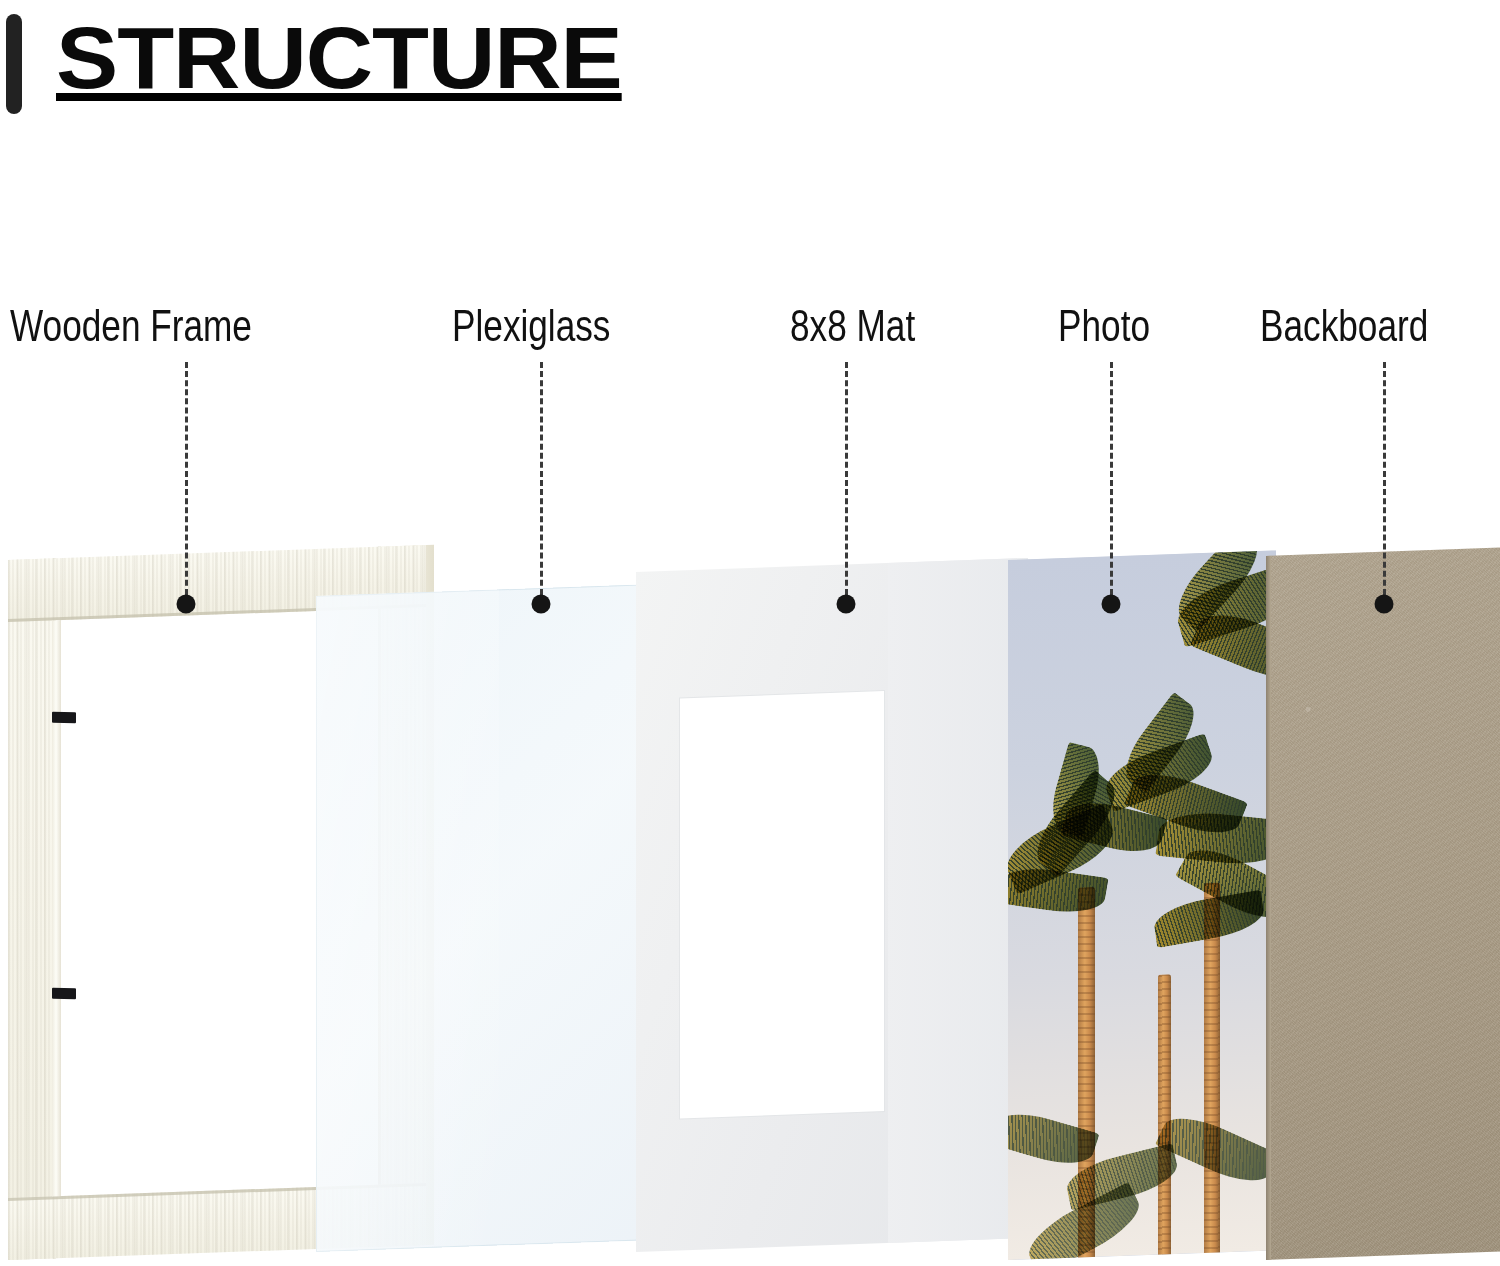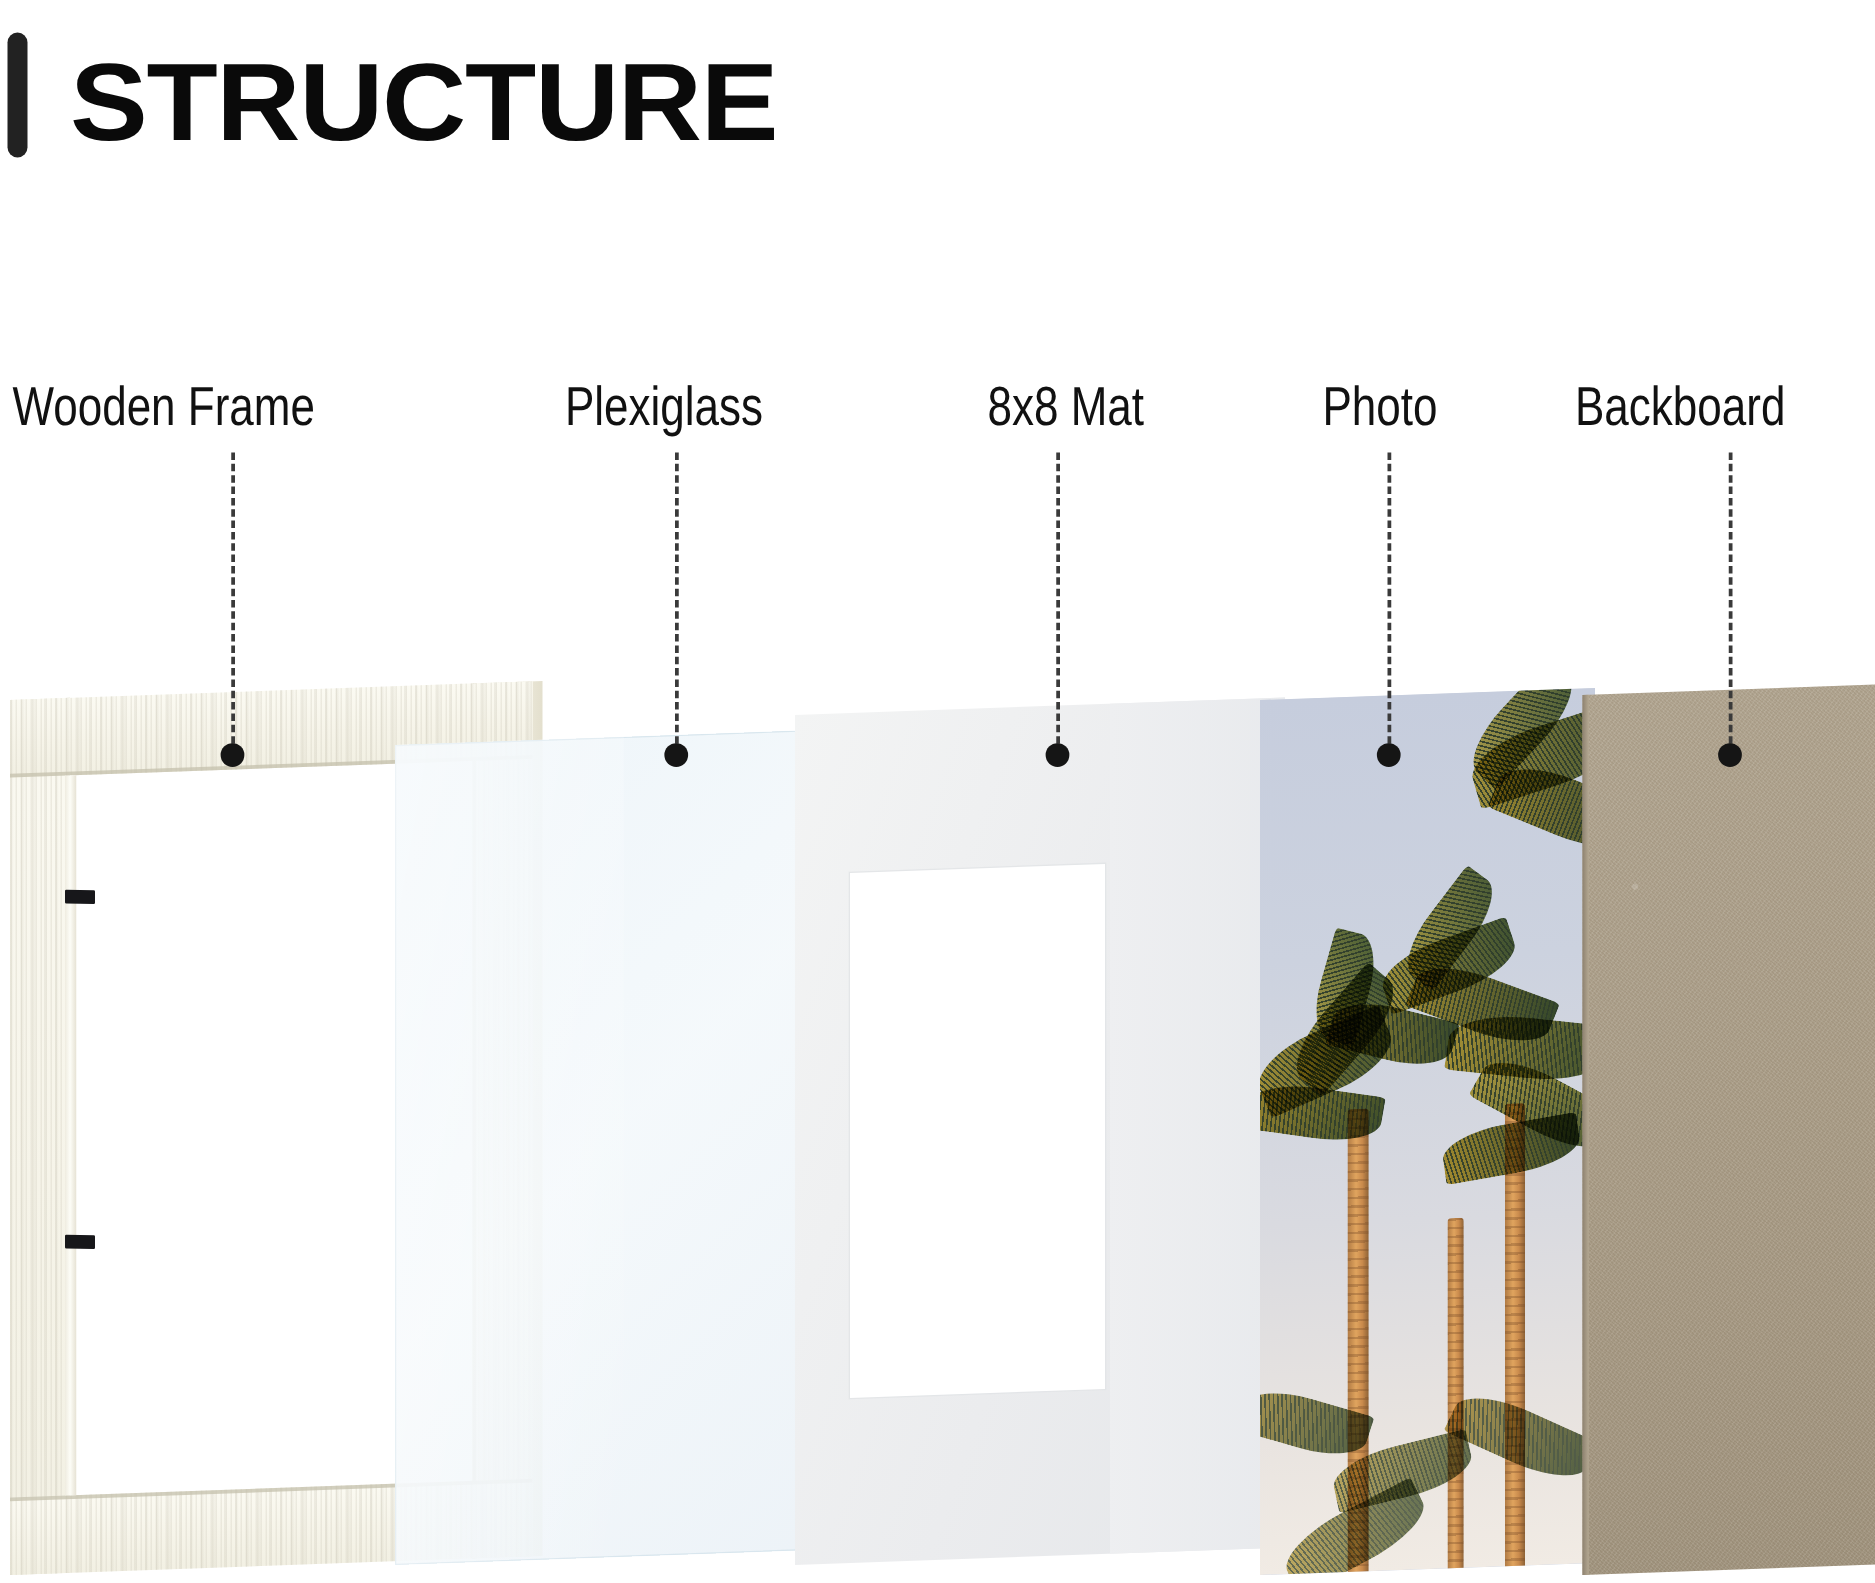--- a/index.html
+++ b/index.html
@@ -3,21 +3,21 @@
 <meta charset="utf-8">
 <style>
   html,body{margin:0;padding:0;background:#ffffff;}
   body{
     width:1500px;height:1266px;position:relative;overflow:hidden;
     font-family:"Liberation Sans","DejaVu Sans",sans-serif;
     -webkit-font-smoothing:antialiased;
   }
 
   
-  #title-block{position:absolute;left:0;top:26px;height:100px;display:flex;align-items:flex-end;}
+  #title-block{position:absolute;left:0;top:14px;height:100px;display:flex;align-items:flex-start;text-decoration:underline;}
   #title-bar{width:16px;height:100px;background:#222222;border-radius:8px;margin-left:6px;flex:none;}
   #title-text{
     margin-left:34px;font-size:88px;line-height:88px;font-weight:700;color:#0a0a0a;
     letter-spacing:-1px;font-family:"Liberation Sans","DejaVu Sans",sans-serif;
     transform:scaleX(1.06);transform-origin:left center;
   }
 
   
   .lbl{
     position:absolute;top:302px;font-size:44px;line-height:48px;color:#111111;

